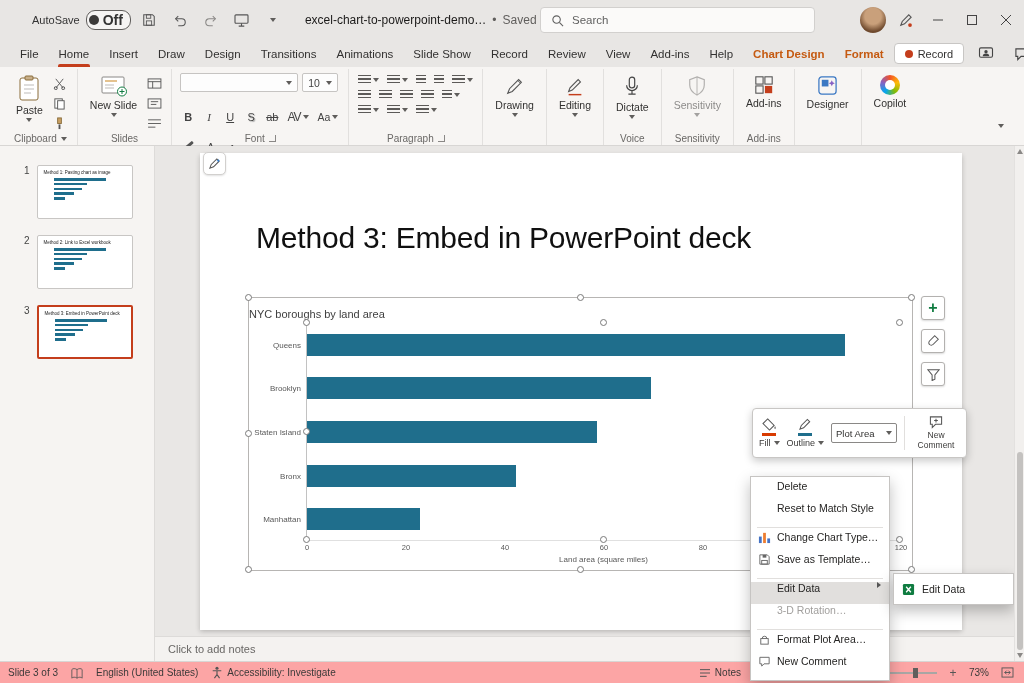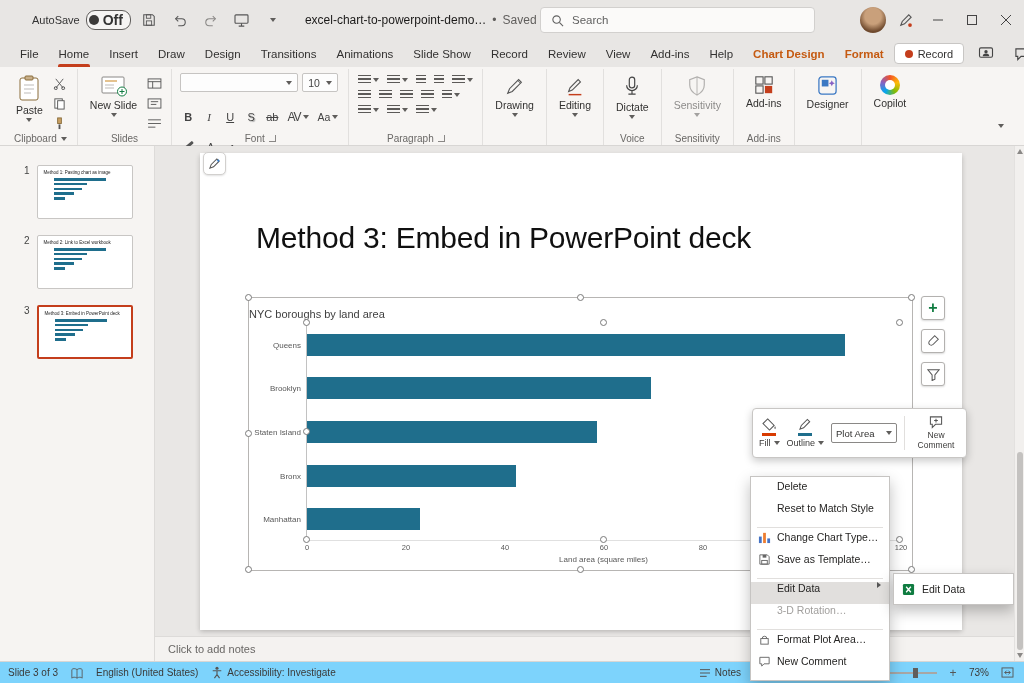--- a/index.html
+++ b/index.html
@@ -110,21 +110,21 @@
 .cm-item.dis{color:#a19f9d}
 .cm-icon{width:16px;display:flex;justify-content:center;flex:none}
 .cm-label{white-space:nowrap}
 .cm-arrow{margin-left:auto;width:0;height:0;border-top:3.5px solid transparent;border-bottom:3.5px solid transparent;border-left:4px solid #555}
 .cm-sep{height:1px;background:#e1dfdd;margin:3px 6px}
 .ctx-submenu{position:absolute;left:893px;top:573px;width:121px;background:#fff;border:1px solid #c6c4c2;box-shadow:0 6px 14px rgba(0,0,0,.25);padding:3px 0;z-index:31}
 .sm-item{display:flex;align-items:center;gap:6px;height:24px;padding:0 8px 0 6px;font-size:10.5px;color:#252423;white-space:nowrap}
 
 
 .notesbar{position:absolute;left:155px;top:636px;width:859px;height:25px;background:#f4f2f0;border-top:1px solid #dddbd9;display:flex;align-items:center;padding-left:13px;font-size:11px;color:#696765}
-.statusbar{position:absolute;left:0;top:661px;width:1024px;height:22px;background:#7dd3fc;border-top:1px solid #d8d6d4;display:flex;align-items:center;padding:0 8px;font-size:10px;color:#3b3a39;gap:13px}
+.statusbar{position:absolute;left:0;top:661px;width:1024px;height:22px;background:#fca5a5;border-top:1px solid #d8d6d4;display:flex;align-items:center;padding:0 8px;font-size:10px;color:#3b3a39;gap:13px}
 .sb-item{display:flex;align-items:center;gap:4px}
 .sb-right{margin-left:auto;display:flex;align-items:center;gap:9px}
 .zoom-track{width:56px;height:2px;background:#a8a6a4;position:relative}
 .zoom-thumb{position:absolute;left:58%;top:-4px;width:5px;height:10px;background:#605e5c}
 
 
 .vscroll{position:absolute;right:0;top:146px;width:10px;height:515px;background:#f2f0ee;border-left:1px solid #e3e1df;z-index:40}
 .vthumb{position:absolute;left:2px;width:6px;top:306px;height:198px;background:#c4c2c0;border-radius:3px}
 .varrow-up{position:absolute;left:2px;top:3px;width:0;height:0;border-left:3px solid transparent;border-right:3px solid transparent;border-bottom:5px solid #8a8886}
 .varrow-dn{position:absolute;left:2px;bottom:3px;width:0;height:0;border-left:3px solid transparent;border-right:3px solid transparent;border-top:5px solid #8a8886}

